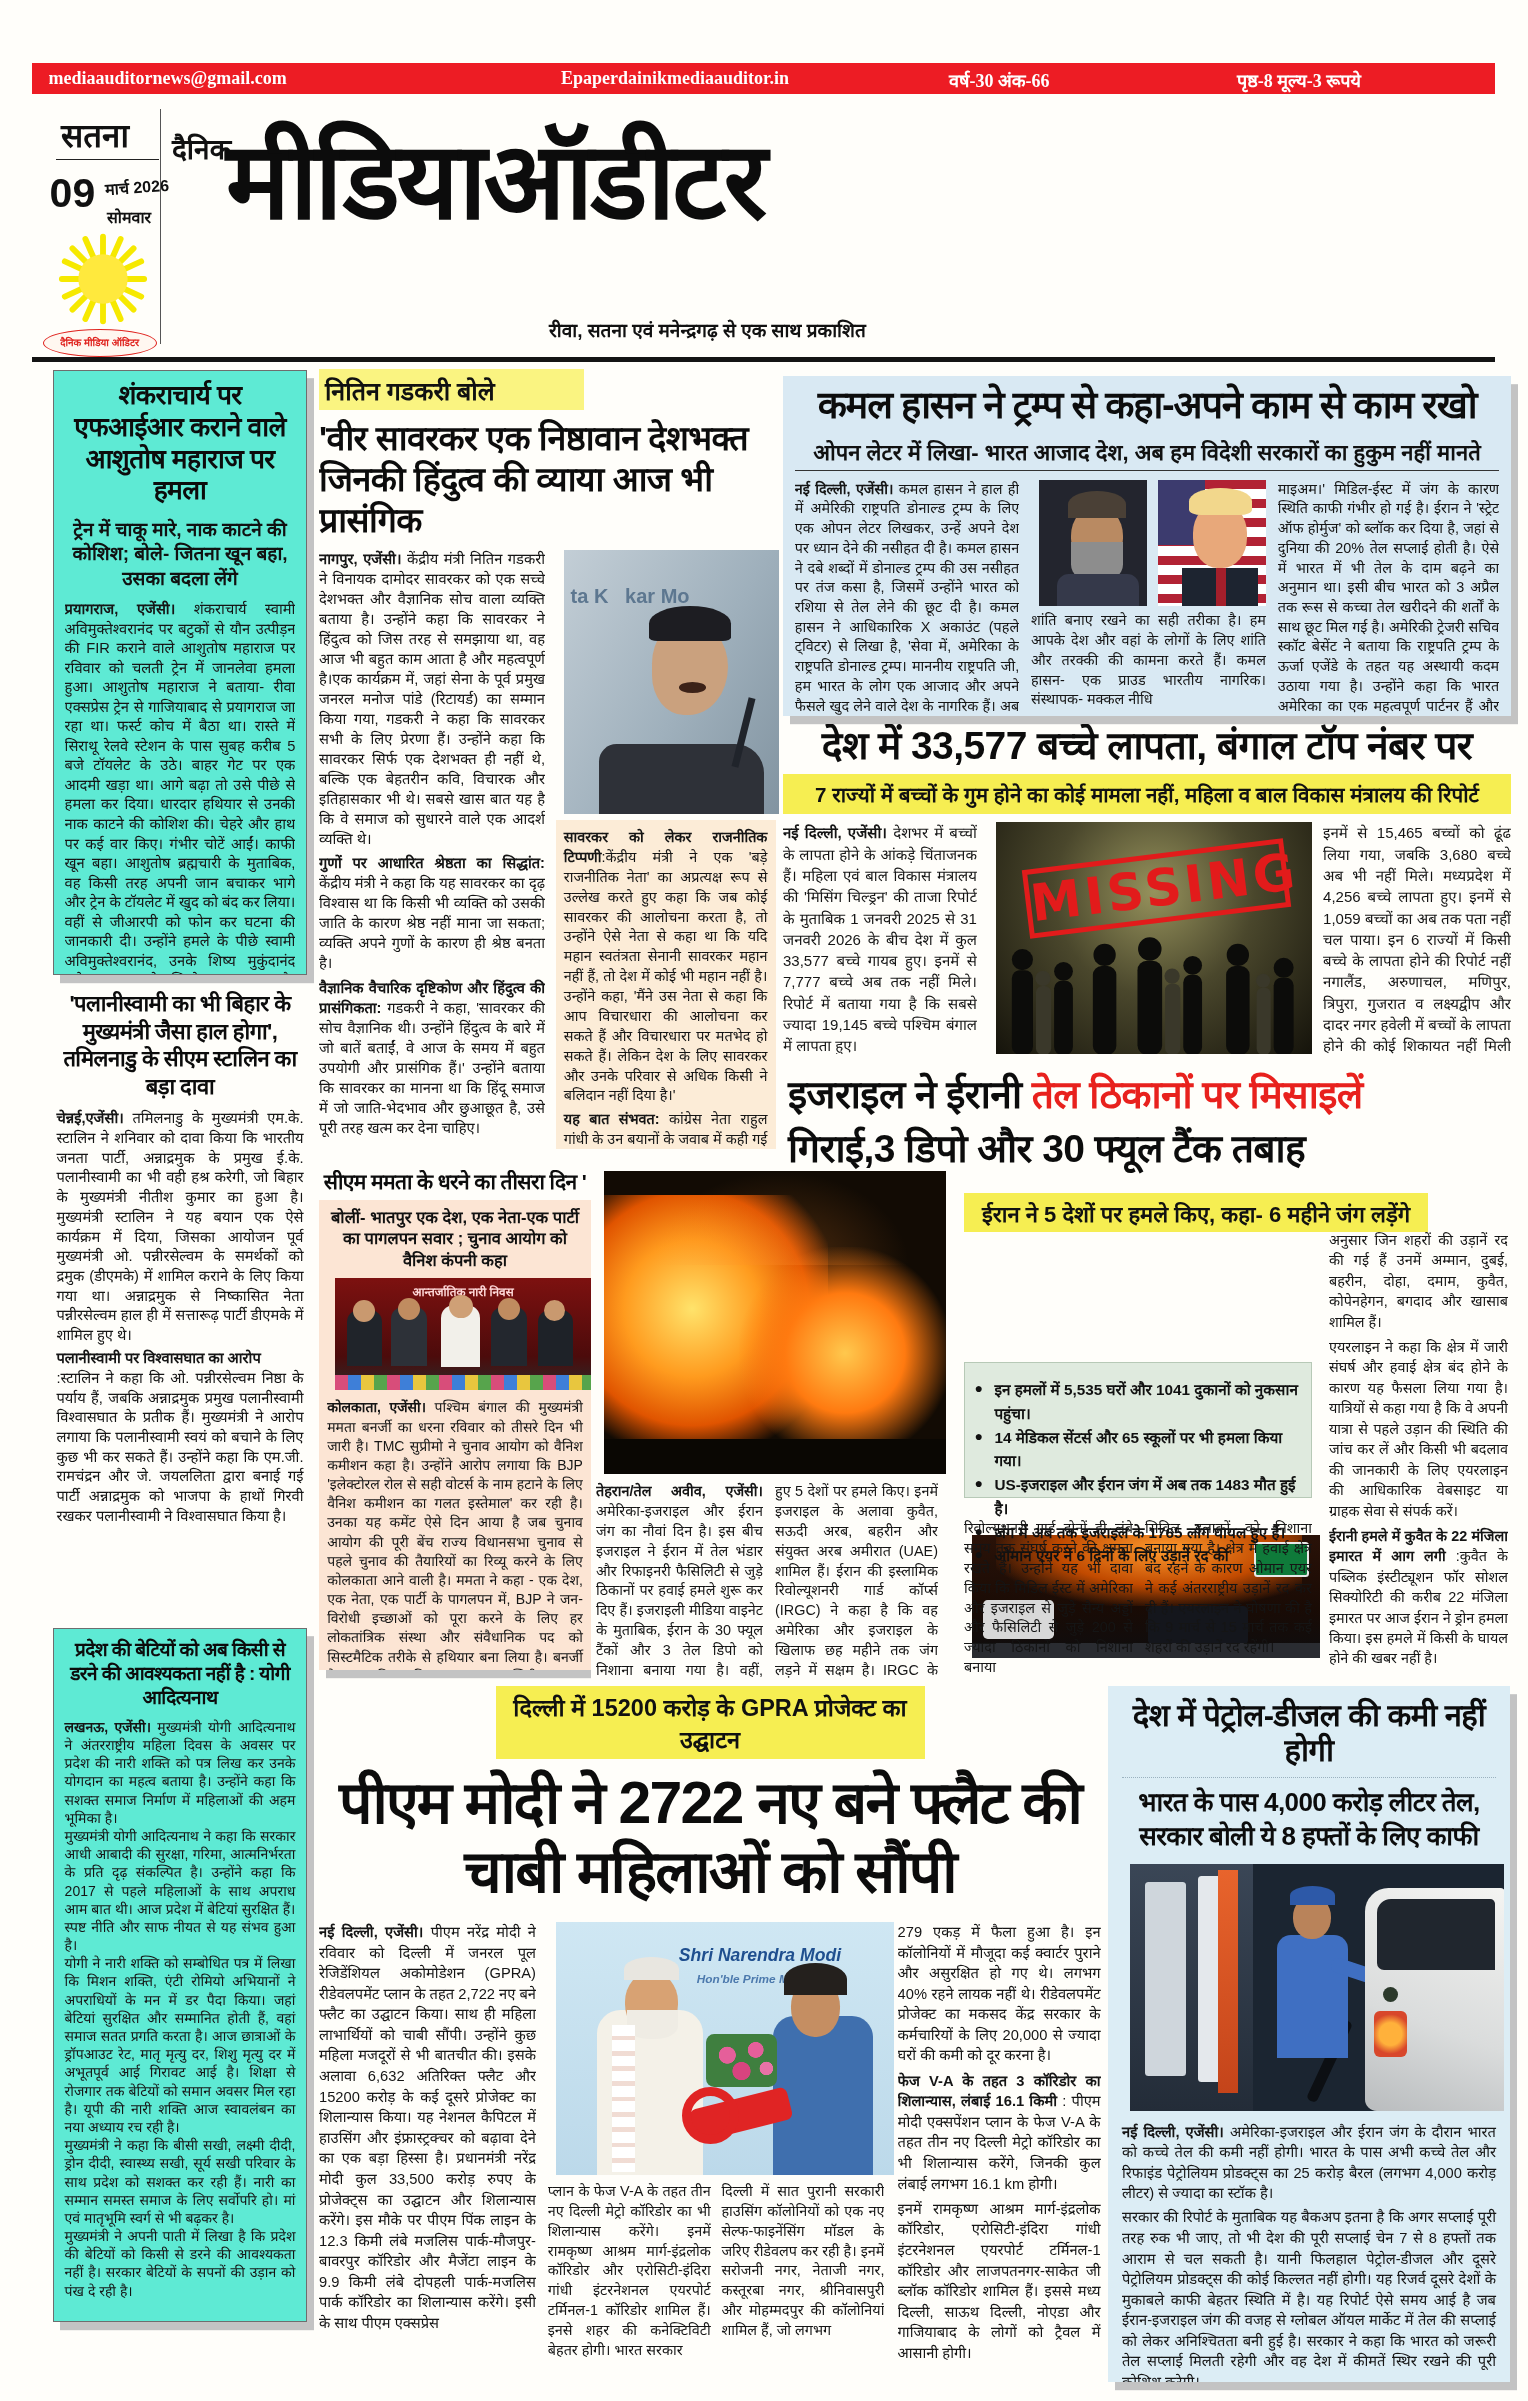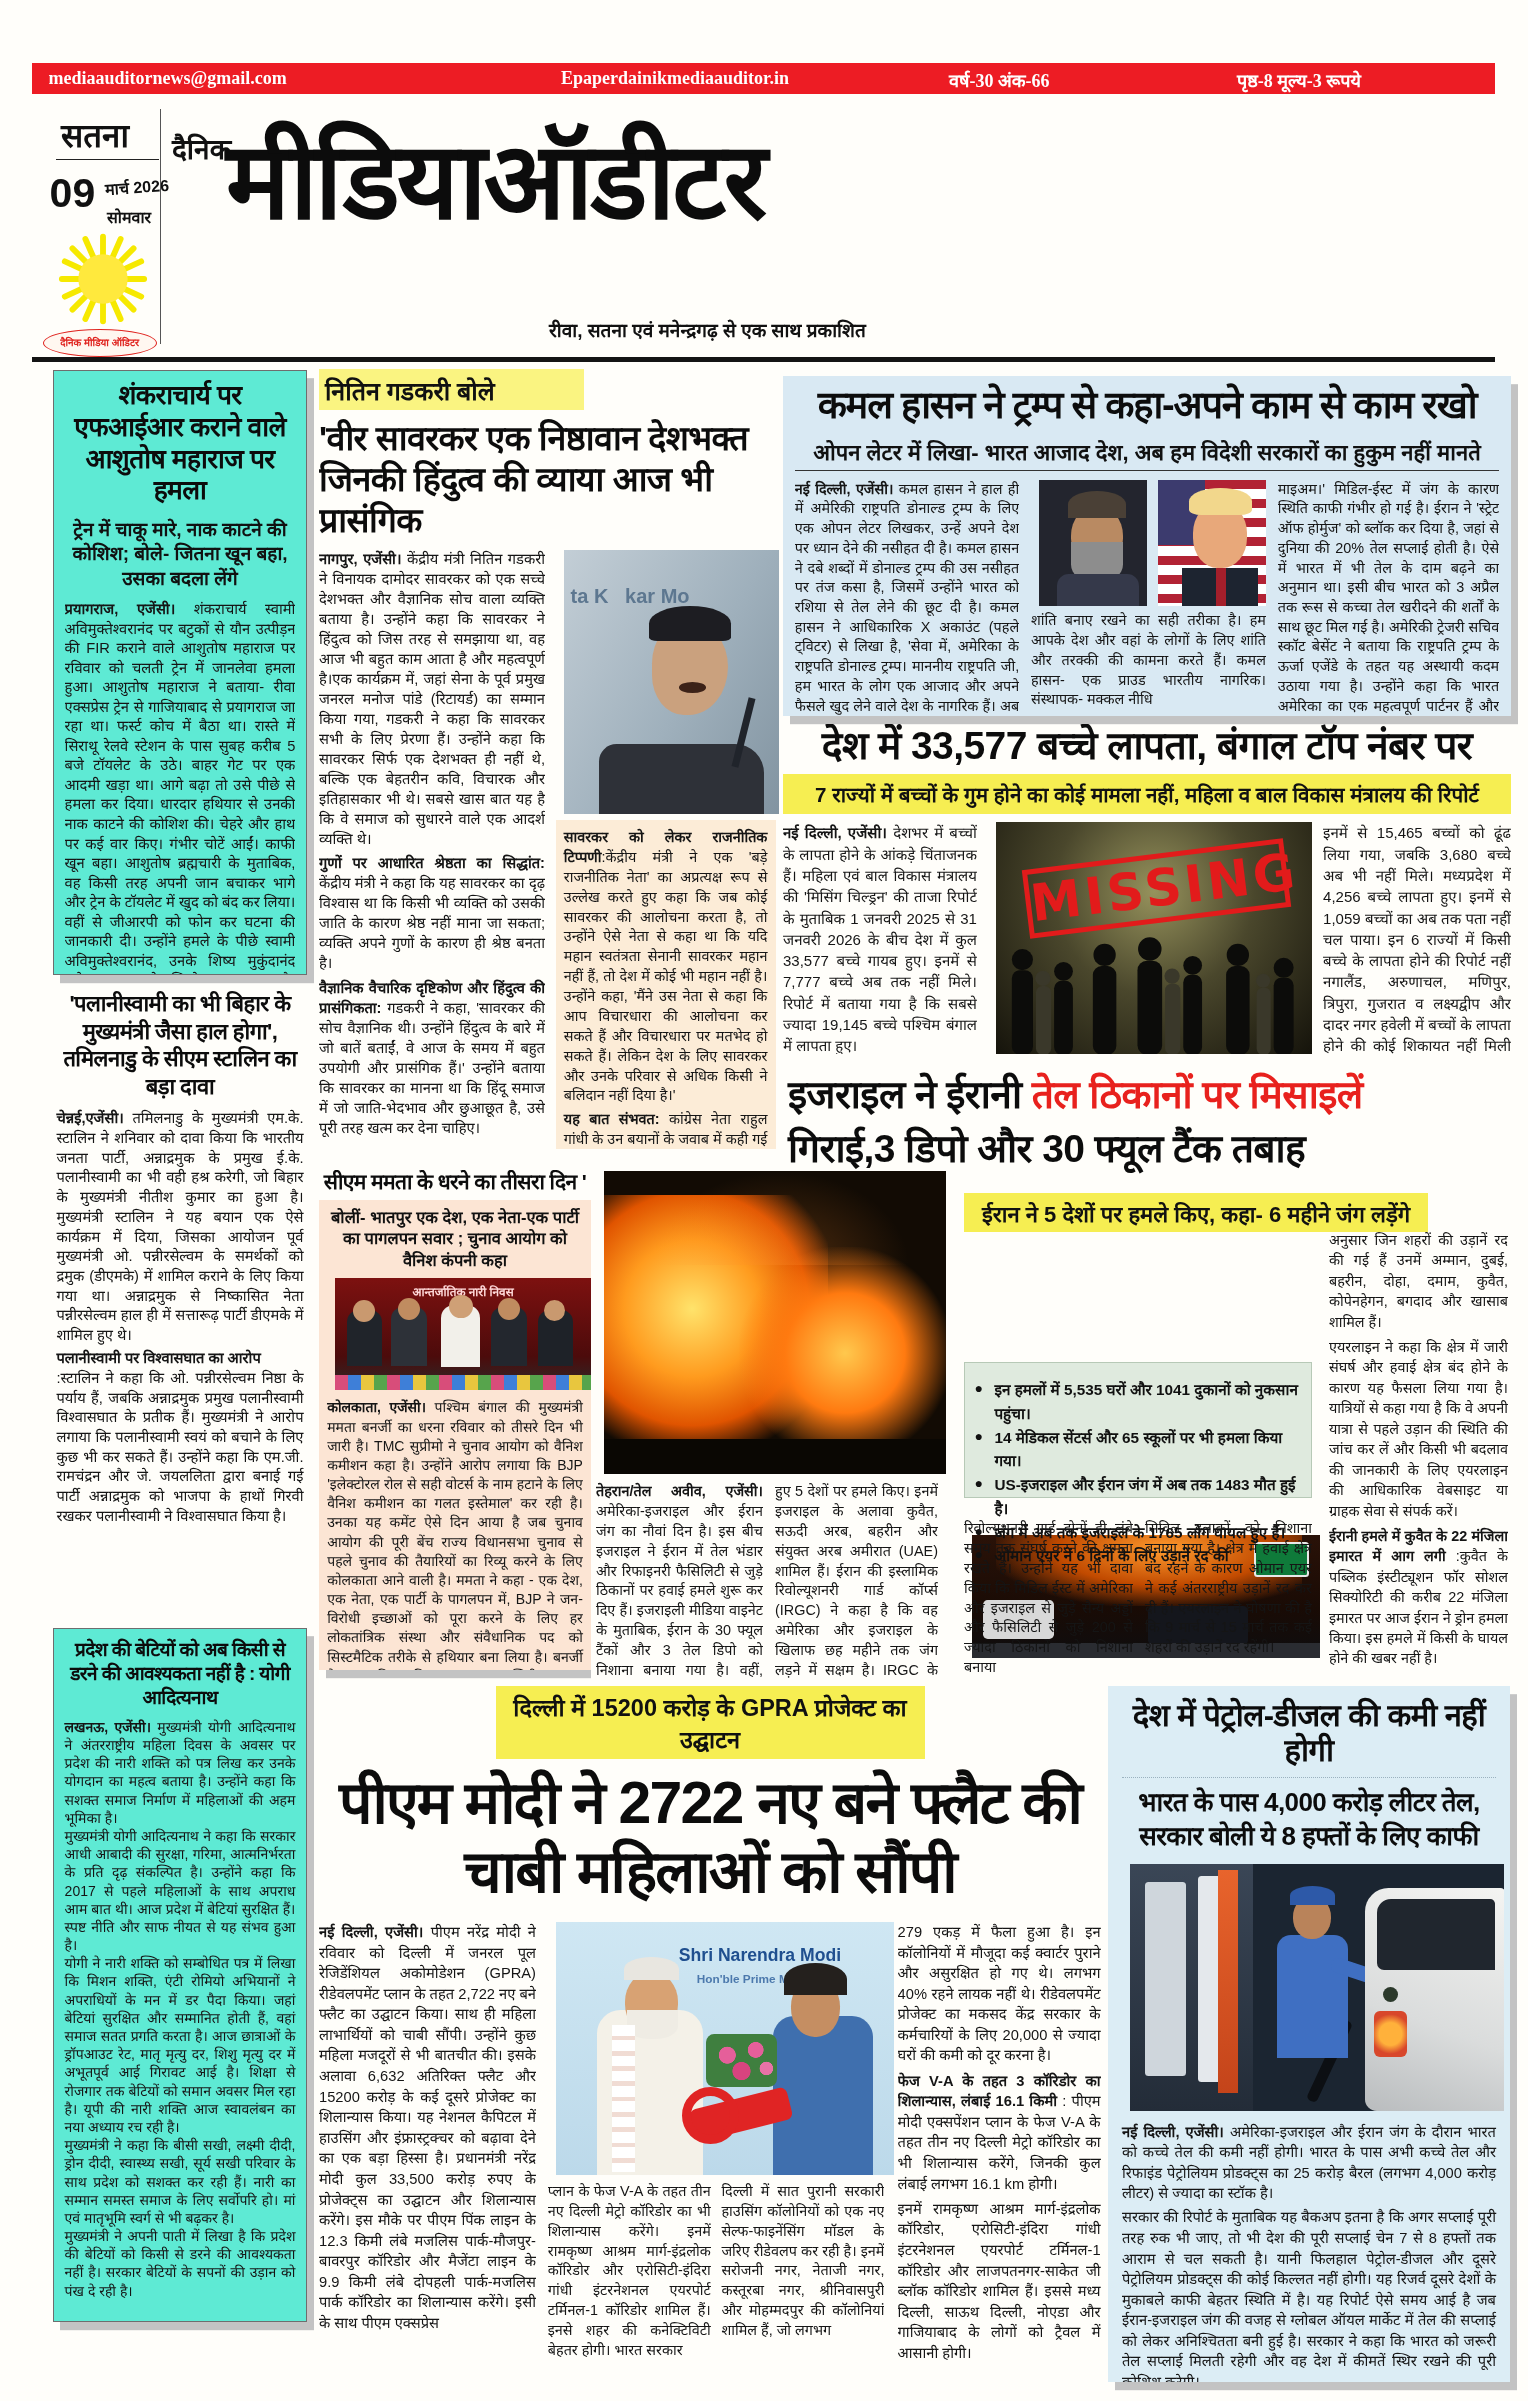--- a/index.html
+++ b/index.html
@@ -280,21 +280,21 @@
 
   <div class="abs" style="left:319px;top:1686px;width:782px;height:699px;overflow:hidden;">
     <div class="ybar center" style="width:429px;margin:0 auto;font-size:23.5px;padding:4.7px 0;">दिल्ली में 15200 करोड़ के GPRA प्रोजेक्ट का उद्घाटन</div>
     <div class="hl center" style="font-size:59px;line-height:1.18;letter-spacing:-1.8px;margin-top:9.4px;">पीएम मोदी ने 2722 नए बने फ्लैट की चाबी महिलाओं को सौंपी</div>
     <div style="display:flex;gap:11.8px;margin-top:14px;">
       <div class="bodytxt col" style="width:217px;font-size:14.7px;line-height:1.4;height:470px;">
         <b class="dl">नई दिल्ली, एजेंसी।</b>
         <span>पीएम नरेंद्र मोदी ने रविवार को दिल्ली में जनरल पूल रेजिडेंशियल अकोमोडेशन (GPRA) रीडेवलपमेंट प्लान के तहत 2,722 नए बने फ्लैट का उद्घाटन किया। साथ ही महिला लाभार्थियों को चाबी सौंपी। उन्होंने कुछ महिला मजदूरों से भी बातचीत की। इसके अलावा 6,632 अतिरिक्त फ्लैट और 15200 करोड़ के कई दूसरे प्रोजेक्ट का शिलान्यास किया। यह नेशनल कैपिटल में हाउसिंग और इंफ्रास्ट्रक्चर को बढ़ावा देने का एक बड़ा हिस्सा है। प्रधानमंत्री नरेंद्र मोदी कुल 33,500 करोड़ रुपए के प्रोजेक्ट्स का उद्घाटन और शिलान्यास करेंगे। इस मौके पर पीएम पिंक लाइन के 12.3 किमी लंबे मजलिस पार्क-मौजपुर-बावरपुर कॉरिडोर और मैजेंटा लाइन के 9.9 किमी लंबे दोपहली पार्क-मजलिस पार्क कॉरिडोर का शिलान्यास करेंगे। इसी के साथ पीएम एक्सप्रेस</span>
       </div>
       <div style="width:338px;">
-        <div class="ph" style="width:338px;height:253px;background:linear-gradient(180deg,#cfe7f3 0%,#bcd9ea 100%);">
+        <div class="ph" style="width:338px;height:253px;background:linear-gradient(180deg,#cfe7f3 0%,#bcd9ea 100%);font-style:italic;">
           <span style="left:123px;top:23.5px;color:#1f4f8f;font-weight:700;font-size:17.6px;font-family:'Liberation Sans',sans-serif;">Shri Narendra Modi</span>
           <span style="left:141px;top:50px;color:#4c79ad;font-weight:700;font-size:11.8px;">Hon'ble Prime Minister</span>
           <div style="left:41px;top:88px;width:106px;height:165px;background:#f4f1e8;border-radius:23.5px 23.5px 0 0;"></div>
           <div style="left:69px;top:50px;width:53px;height:62px;background:#d8a273;border-radius:48%;"></div>
           <div style="left:68px;top:35px;width:55px;height:23.5px;background:#e8e6e0;border-radius:50% 50% 0 0;"></div>
           <div style="left:71px;top:88px;width:51px;height:29px;background:#efece4;border-radius:0 0 45% 45%;"></div>
           <div style="left:56px;top:103px;width:23.5px;height:147px;background:repeating-linear-gradient(180deg,#fff 0 10.6px,#d9534f22 10.6px 15.3px);"></div>
           <div style="left:217px;top:94px;width:100px;height:159px;background:#3f6fae;border-radius:21px 21px 0 0;"></div>
           <div style="left:235px;top:56px;width:49px;height:59px;background:#c58e62;border-radius:48%;"></div>
           <div style="left:228px;top:41px;width:63px;height:32px;background:#24201d;border-radius:50% 50% 0 0;"></div>

